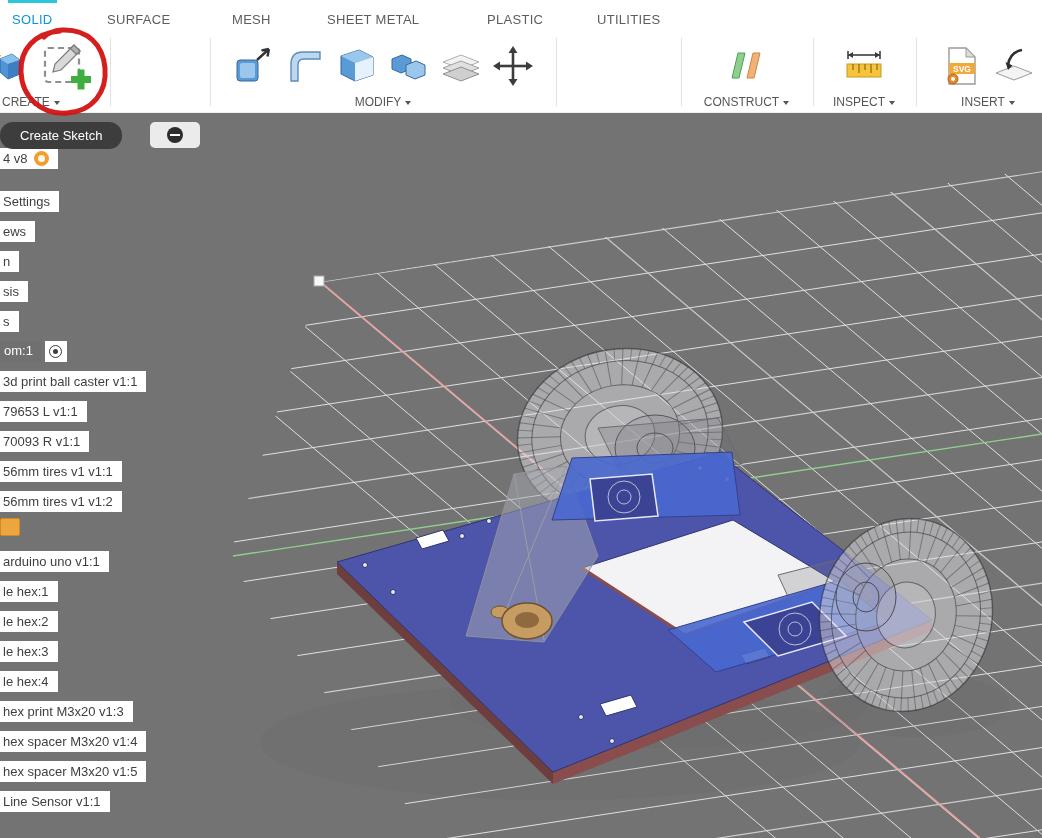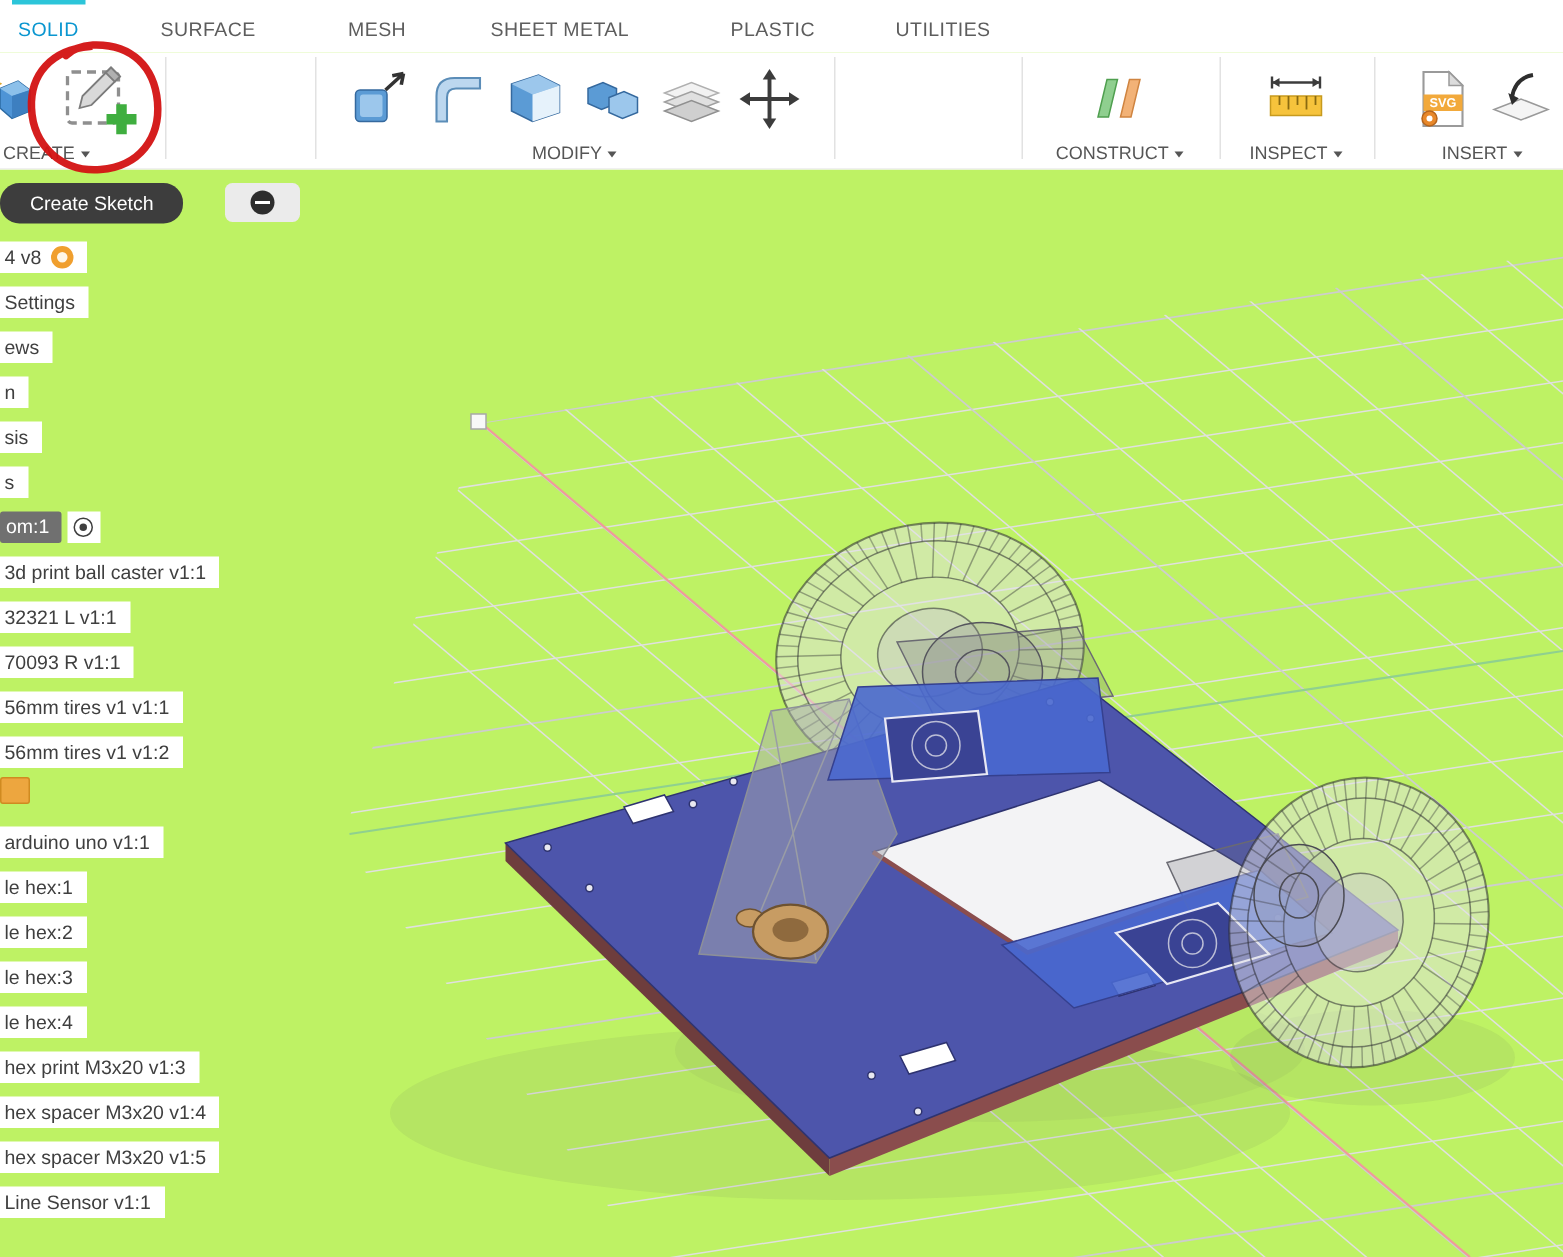--- a/index.html
+++ b/index.html
@@ -1,18 +1,18 @@
 <!DOCTYPE html>
 <html><head>
 <meta charset="utf-8">
 <style>
   *{box-sizing:border-box;margin:0;padding:0}
   html,body{width:1042px;height:838px;overflow:hidden;background:#fff;
     font-family:"Liberation Sans",sans-serif}
-  .stage{position:relative;width:1042px;height:838px;background:#bef264}
+  .stage{position:relative;width:1042px;height:838px;background:#737373}
 
   
   .tabbar{position:absolute;top:0;left:0;width:100%;height:35px;background:#fff;z-index:30}
   .tab{position:absolute;top:0;height:35px;display:flex;align-items:center;font-size:13px;
     color:#5d5d5d;letter-spacing:.3px;cursor:pointer;padding:0 4px;border-top:3px solid transparent}
   .tab.active{color:#0a96d0;border-top:3px solid #2cc5d9}
 
   
   .ribbon{position:absolute;top:35px;left:0;width:100%;height:78px;background:#fff;z-index:30;
     border-bottom:1px solid #f0f0f0}
@@ -507,21 +507,21 @@
 
   <div class="tooltip">Create Sketch</div>
   <div class="collapsebtn">
     <span class="minus-circle"></span>
   </div>
 
   <svg class="annotation" width="220" height="220">
     <path d="M 60 31 C 34 33 20 50 21 72 C 22 97 41 115 67 113 C 93 111 107 92 105 68 C 103 45 88 29 62 30 C 55 30.5 48 33 44 37" stroke="#d31212" stroke-width="5" fill="none" stroke-linecap="round" opacity="0.95"></path>
   </svg>
 
-  <div class="browser-item" style="top:161px">
+  <div class="browser-item" style="top:148px">
     <span>4 v8</span>
     <span class="doc-badge"></span>
   </div>
   <div class="browser-item" style="top:191px">
       <span>Settings</span>
     </div>
   <div class="browser-item" style="top:221px">
       <span>ews</span>
     </div>
   <div class="browser-item" style="top:251px">
@@ -540,21 +540,21 @@
       <span class="radio">
           <span class="radio-dot"></span>
         </span>
     </span>
   </div>
 
   <div class="browser-item" style="top:371px">
       <span>3d print ball caster v1:1</span>
     </div>
   <div class="browser-item" style="top:401px">
-      <span>32321 L v1:1</span>
+      <span>79653 L v1:1</span>
     </div>
   <div class="browser-item" style="top:431px">
       <span>70093 R  v1:1</span>
     </div>
   <div class="browser-item" style="top:461px">
       <span>56mm tires v1 v1:1</span>
     </div>
   <div class="browser-item" style="top:491px">
       <span>56mm tires v1 v1:2</span>
     </div>

